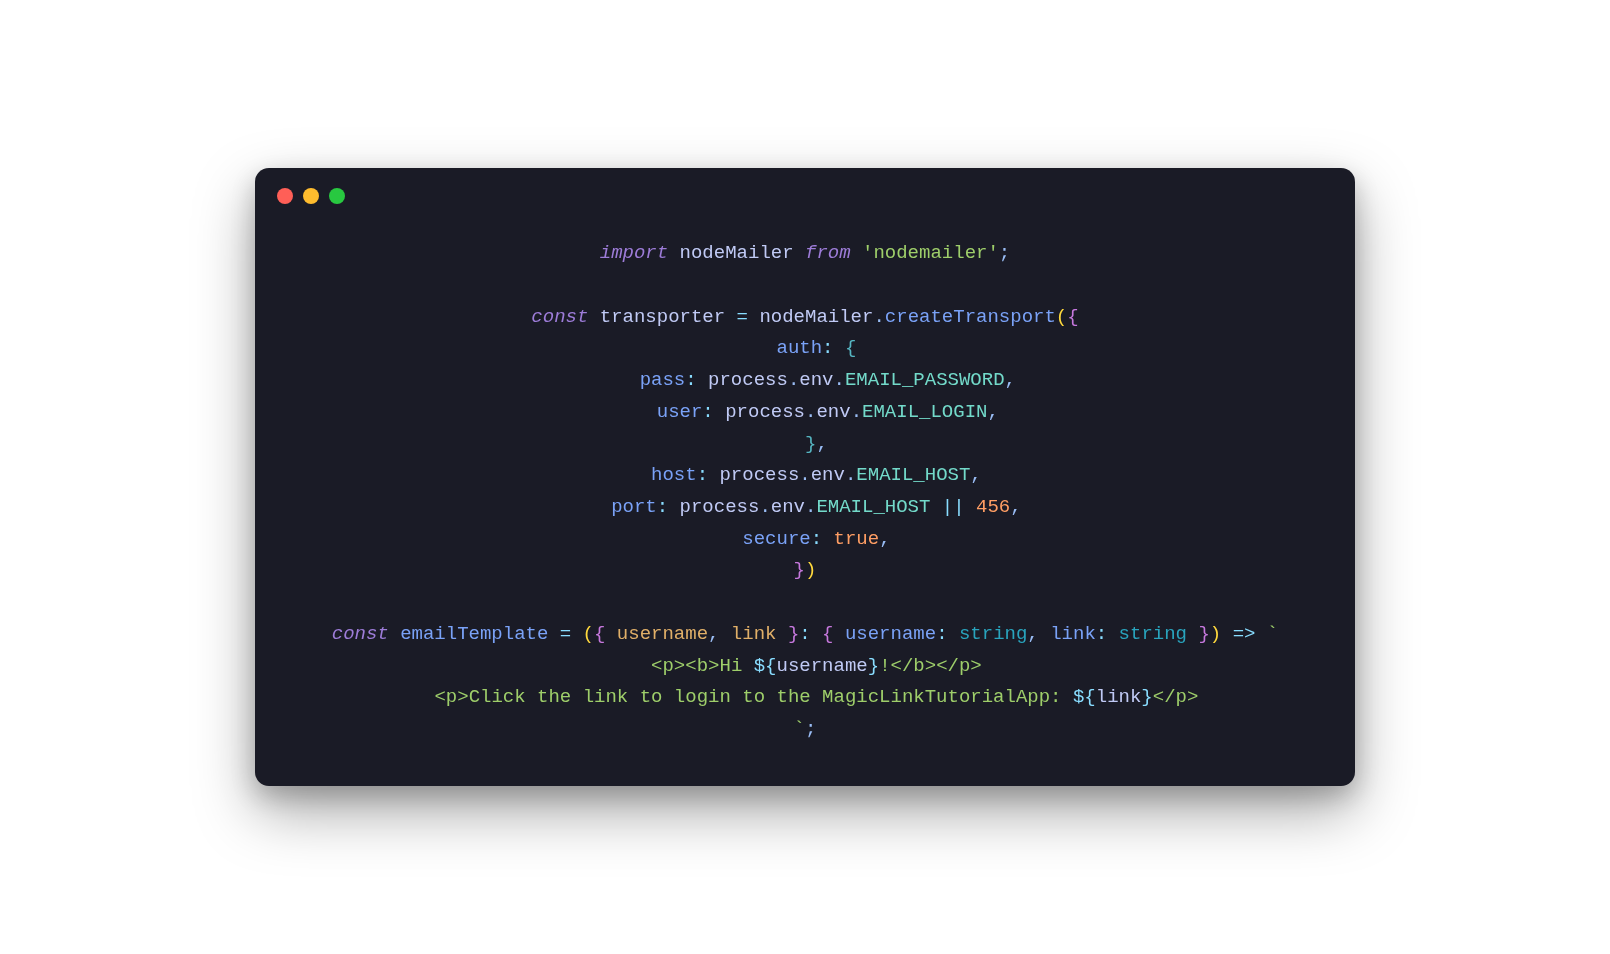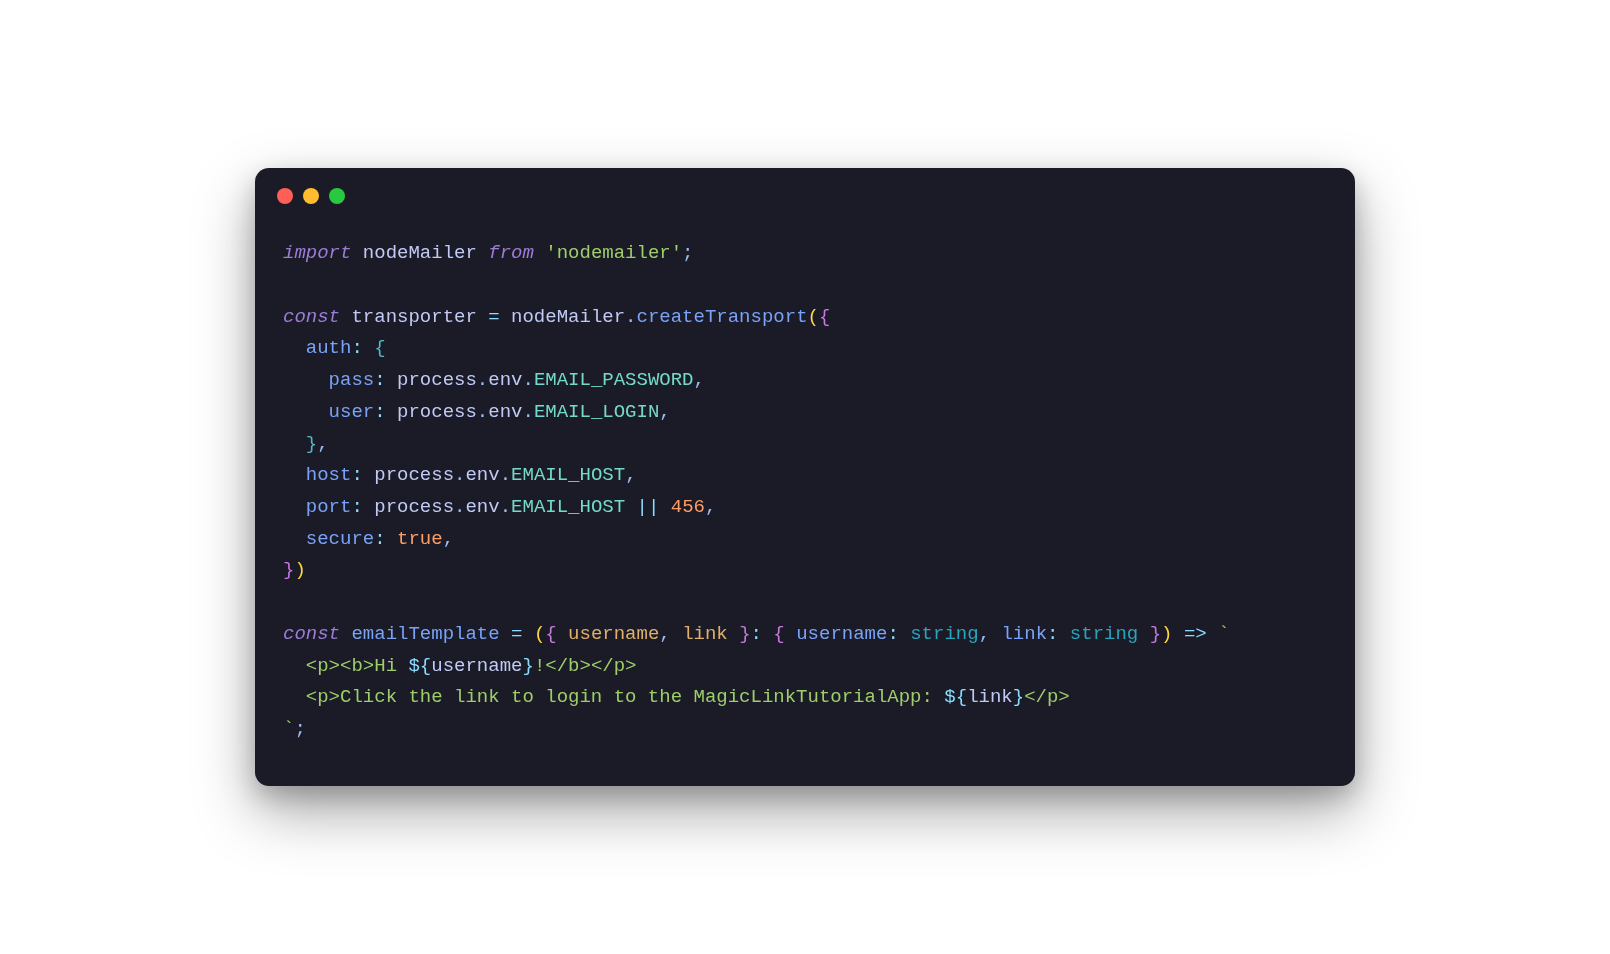--- a/index.html
+++ b/index.html
@@ -43,20 +43,21 @@
     .yellow { background: #febc2e; }
     .green { background: #28c840; }
 
     .code-body {
       padding: 24px 28px 40px 28px;
       font-size: 19px;
       line-height: 1.67;
       color: #c0caf5;
       white-space: pre;
       font-weight: 400;
+      text-align: center;
     }
 
     .tok-keyword { color: #9d7cd8; font-style: italic; }
     .tok-import-name { color: #c0caf5; }
     .tok-from { color: #9d7cd8; font-style: italic; }
     .tok-string { color: #9ece6a; }
     .tok-const { color: #9d7cd8; font-style: italic; }
     .tok-varname { color: #c0caf5; }
     .tok-operator { color: #89ddff; }
     .tok-object { color: #c0caf5; }

